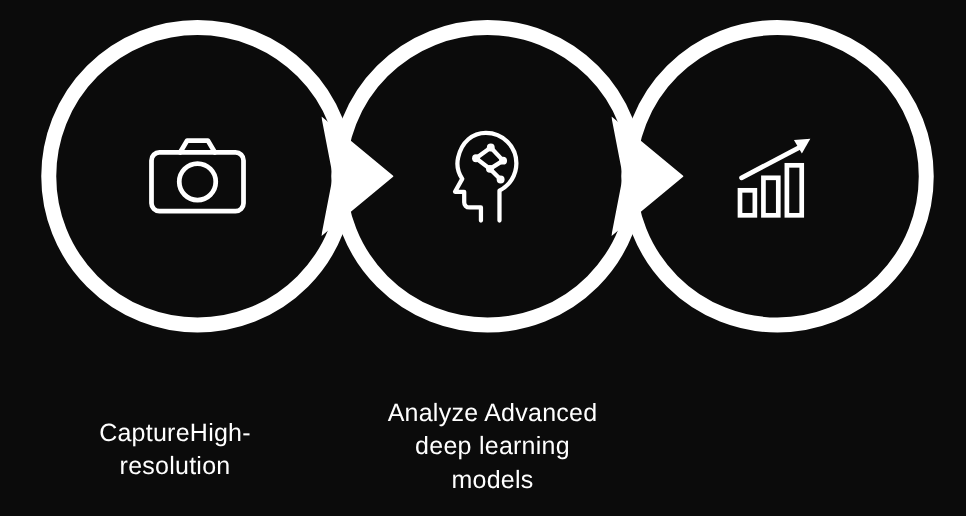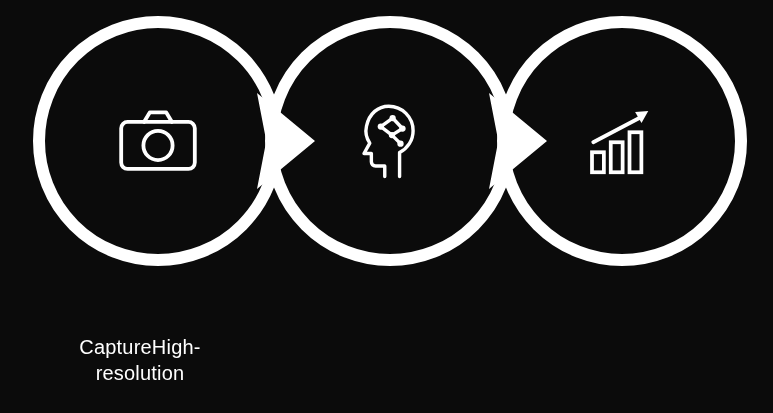--- a/index.html
+++ b/index.html
@@ -113,15 +113,16 @@
           <rect x="38" y="25" width="9.5" height="32"></rect>
           <path d="M9 33 L47 13" stroke-linecap="round"></path>
         </g>
         <path d="M53 8 L42.5 8.8 L47.6 17.5 Z" fill="#ffffff"></path>
       </svg>
     </div>
   </div>
 
   <div class="step-label label-1">CaptureHigh-resolution</div>
 
+  <div class="step-label label-2">Analyze Advanced deep learning models</div>
 
 
 </div>
 
 </body></html>

